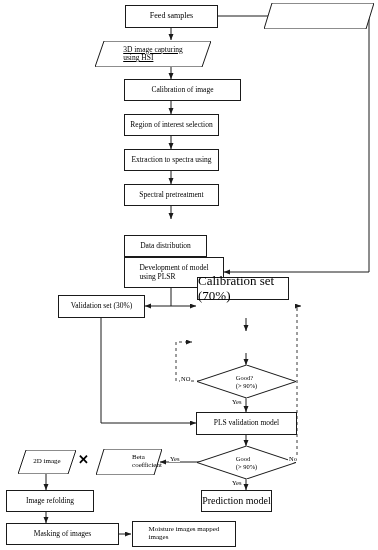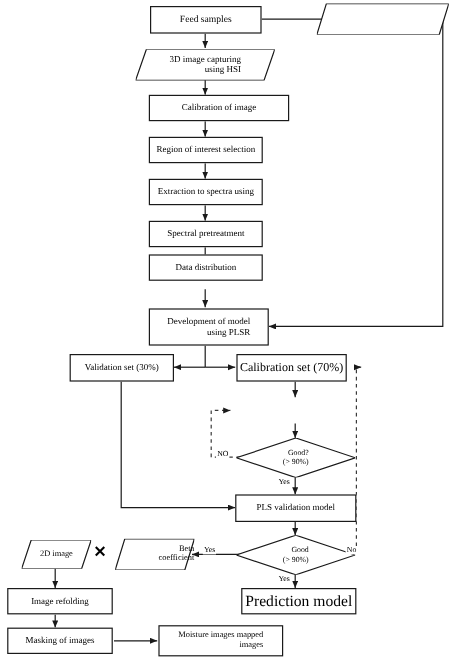--- a/index.html
+++ b/index.html
@@ -1,21 +1,21 @@
 <!DOCTYPE html>
 <html><head>
 <meta charset="utf-8">
 <style>
   html,body{margin:0;padding:0;background:#ffffff;}
   body{width:378px;height:550px;position:relative;overflow:hidden;
        font-family:"Liberation Serif","DejaVu Serif",serif;color:#000;}
   #canvas{position:absolute;inset:0;width:378px;height:550px;}
   svg.wires{position:absolute;left:0;top:0;width:378px;height:550px;}
   .node{position:absolute;box-sizing:border-box;display:flex;
-        align-items:center;justify-content:center;text-align:right;
+        align-items:center;justify-content:center;text-align:left;
         line-height:1.12;z-index:2;}
   .rect{border:1px solid #1a1a1a;background:#ffffff;}
   .para{background:transparent;}
   .para .pshape{position:absolute;inset:0;}
   .para .ptext{position:relative;z-index:3;padding:0 10px;}
   .diam{background:transparent;}
   .diam .dshape{position:absolute;inset:0;}
   .diam .dtext{position:relative;z-index:3;}
   .elabel{position:absolute;z-index:4;background:#fff;padding:0 1px;}
   .xmul{position:absolute;z-index:4;font-weight:bold;}
@@ -87,21 +87,21 @@
   <div class="node rect" style="left:125px;top:5px;width:93px;height:23px;font-size:8px;">
     <span>Feed samples</span>
   </div>
 
   <div class="node para" style="left:264px;top:3px;width:110px;height:26px;font-size:7px;">
     <svg class="pshape" viewBox="0 0 110 26" preserveAspectRatio="none">
       <polygon points="8,0 110,0 102,26 0,26" fill="#fff" stroke="#1a1a1a" stroke-width="1"></polygon>
     </svg>
   </div>
 
-  <div class="node para" style="left:113px;top:41px;width:116px;height:26px;font-size:7.5px;">
+  <div class="node para" style="left:95px;top:41px;width:116px;height:26px;font-size:7.5px;text-decoration:underline;">
     <svg class="pshape" viewBox="0 0 116 26" preserveAspectRatio="none">
       <polygon points="9,0 116,0 107,26 0,26" fill="#fff" stroke="#1a1a1a" stroke-width="1"></polygon>
     </svg>
     <span class="ptext" style="white-space:pre-line;">3D image capturing
 using HSI</span>
   </div>
 
   <div class="node rect" style="left:124px;top:79px;width:117px;height:22px;font-size:7.5px;">
     <span>Calibration of image</span>
   </div>
@@ -111,34 +111,34 @@
   </div>
 
   <div class="node rect" style="left:124px;top:149px;width:95px;height:22px;font-size:7.5px;">
     <span>Extraction to spectra using</span>
   </div>
 
   <div class="node rect" style="left:124px;top:184px;width:95px;height:22px;font-size:7.5px;">
     <span>Spectral pretreatment</span>
   </div>
 
-  <div class="node rect" style="left:124px;top:212px;width:95px;height:22px;font-size:7.5px;">
+  <div class="node rect" style="left:124px;top:235px;width:83px;height:22px;font-size:7.5px;">
     <span>Data distribution</span>
   </div>
 
   <div class="node rect" style="left:124px;top:257px;width:100px;height:31px;font-size:7.5px;">
     <span style="white-space:pre-line;">Development of model
 using PLSR</span>
   </div>
 
   <div class="node rect" style="left:58px;top:295px;width:87px;height:23px;font-size:7.5px;">
     <span>Validation set (30%)</span>
   </div>
 
-  <div class="node rect" style="left:197px;top:295px;width:92px;height:23px;font-size:10px;">
+  <div class="node rect" style="left:197px;top:277px;width:92px;height:23px;font-size:13px;">
     <span>Calibration set (70%)</span>
   </div>
 
 
   <div class="node diam" style="left:197px;top:365px;width:99px;height:33px;font-size:6.5px;">
     <svg class="dshape" viewBox="0 0 99 33" preserveAspectRatio="none">
       <polygon points="49.5,0 99,16.5 49.5,33 0,16.5" fill="#fff" stroke="#1a1a1a" stroke-width="1"></polygon>
     </svg>
     <span class="dtext" style="white-space:pre-line;">Good?
 (&gt; 90%)</span>
@@ -149,21 +149,21 @@
   </div>
 
   <div class="node diam" style="left:197px;top:446px;width:99px;height:33px;font-size:6.5px;">
     <svg class="dshape" viewBox="0 0 99 33" preserveAspectRatio="none">
       <polygon points="49.5,0 99,16.5 49.5,33 0,16.5" fill="#fff" stroke="#1a1a1a" stroke-width="1"></polygon>
     </svg>
     <span class="dtext" style="white-space:pre-line;">Good
 (&gt; 90%)</span>
   </div>
 
-  <div class="node rect" style="left:201px;top:490px;width:96px;height:22px;font-size:13px;">
+  <div class="node rect" style="left:201px;top:490px;width:71px;height:22px;font-size:10px;">
     <span>Prediction model</span>
   </div>
 
   <div class="node para" style="left:96px;top:449px;width:66px;height:26px;font-size:7px;">
     <svg class="pshape" viewBox="0 0 66 26" preserveAspectRatio="none">
       <polygon points="8,0 66,0 58,26 0,26" fill="#fff" stroke="#1a1a1a" stroke-width="1"></polygon>
     </svg>
     <span class="ptext" style="white-space:pre-line;padding:0 4px;margin-left:36px;">Beta
 coefficient</span>
   </div>
@@ -174,21 +174,21 @@
     </svg>
     <span class="ptext" style="padding:0 4px;">2D image</span>
   </div>
 
   <div class="xmul" style="left:78px;top:452px;font-size:13px;">✕</div>
 
   <div class="node rect" style="left:6px;top:490px;width:88px;height:22px;font-size:7.5px;">
     <span>Image refolding</span>
   </div>
 
-  <div class="node rect" style="left:6px;top:523px;width:88px;height:22px;font-size:7.5px;">
+  <div class="node rect" style="left:6px;top:523px;width:113px;height:22px;font-size:7.5px;">
     <span>Masking of images</span>
   </div>
 
   <div class="node rect" style="left:132px;top:521px;width:104px;height:26px;font-size:7px;">
     <span style="white-space:pre-line;">Moisture images mapped
 images</span>
   </div>
 
   <div class="elabel" style="left:180px;top:375px;font-size:6.5px;">NO</div>
   <div class="elabel" style="left:231px;top:398px;font-size:6.5px;">Yes</div>

